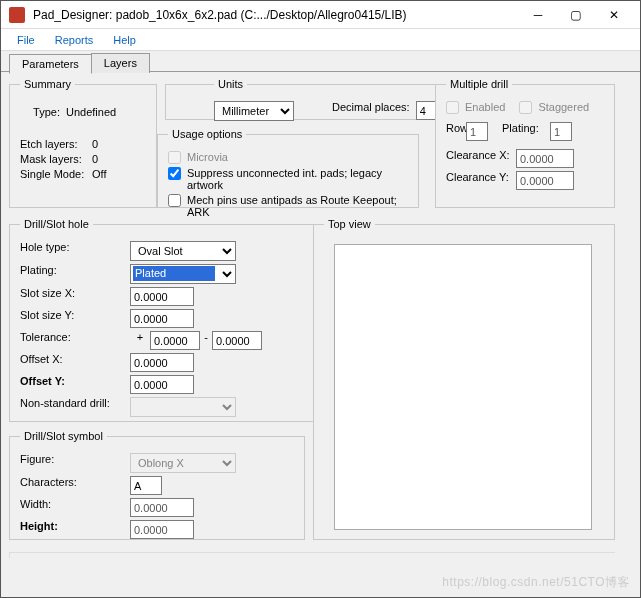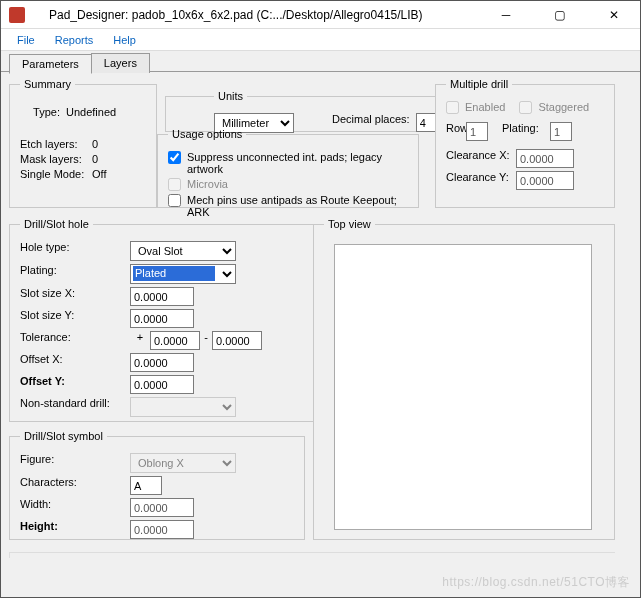--- a/index.html
+++ b/index.html
@@ -1,18 +1,18 @@
 <!DOCTYPE html>
 <html><head>
 <meta charset="utf-8">
 <style>
   * { box-sizing: border-box; }
   body { margin:0; padding:0; font-family: Tahoma, Arial, sans-serif; font-size:11px; background:#fff; color:#000; }
   .window { width:641px; height:598px; border:1px solid #555; background:#fff; position:relative; display:flex; flex-direction:column; }
-  .titlebar { height:28px; background:#fff; display:flex; align-items:center; padding:0 8px; border-bottom:1px solid #ddd;gap:16px; }
+  .titlebar { height:28px; background:#fff; display:flex; align-items:center; padding:0 8px; border-bottom:1px solid #ddd; }
   .titlebar-icon { width:16px; height:16px; background:#c0392b; border-radius:2px; margin-right:8px; position:relative; }
   .titlebar-title { font-size:12px; flex:1; }
   .win-btn { width:36px; height:20px; margin-left:2px; display:flex; align-items:center; justify-content:center; font-size:12px; color:#000; }
   .menubar { height:22px; display:flex; align-items:center; padding:0 6px; border-bottom:1px solid #ddd; }
   .menuitem { padding:3px 10px; color:#0b65c0; }
   .client { flex:1; background:#f0f0f0; position:relative; padding:6px 6px 0 6px; }
   .tabstrip { position:absolute; top:2px; left:8px; display:flex; z-index:2; }
   .tab { border:1px solid #999; border-bottom:none; padding:3px 12px; background:#f0f0f0; font-size:11px; position:relative; margin-right:-1px; }
   .tab.active { background:#f0f0f0; border-bottom:1px solid #f0f0f0; top:1px; }
   .tab.inactive { background:#e9e9e9; }
@@ -67,38 +67,38 @@
         <div class="row">
           <span class="lbl" style="width:72px;">Mask layers:</span>
           <span>0</span>
         </div>
         <div class="row">
           <span class="lbl" style="width:72px;">Single Mode:</span>
           <span>Off</span>
         </div>
       </fieldset>
 
-      <fieldset style="left:164px; top:18px; width:306px; height:42px;padding-left:48px;">
+      <fieldset style="left:164px; top:6px; width:306px; height:42px;padding-left:48px;">
         <legend>Units</legend>
         <div class="row">
           <select style="width:80px;"><option>Millimeter</option></select>
           <span style="margin-left:38px;">Decimal places:</span>
           <input type="text" style="width: 28px; margin-left: 6px;" value="4">
         </div>
       </fieldset>
 
       <fieldset style="left:156px; top:56px; width:262px; height:80px;">
         <legend>Usage options</legend>
         <div class="row">
+            <input type="checkbox" disabled="" style="">
+            <span class="disabled-text">Microvia</span>
+          </div>
+        <div class="row">
             <input type="checkbox" checked="" style="">
             <span>Suppress unconnected int. pads; legacy artwork</span>
-          </div>
-        <div class="row">
-            <input type="checkbox" disabled="" style="">
-            <span class="disabled-text">Microvia</span>
           </div>
         <div class="row">
             <input type="checkbox" style="">
             <span>Mech pins use antipads as Route Keepout; ARK</span>
           </div>
       </fieldset>
 
       <fieldset style="left:434px; top:6px; width:180px; height:130px;">
         <legend>Multiple drill</legend>
         <div class="row">

